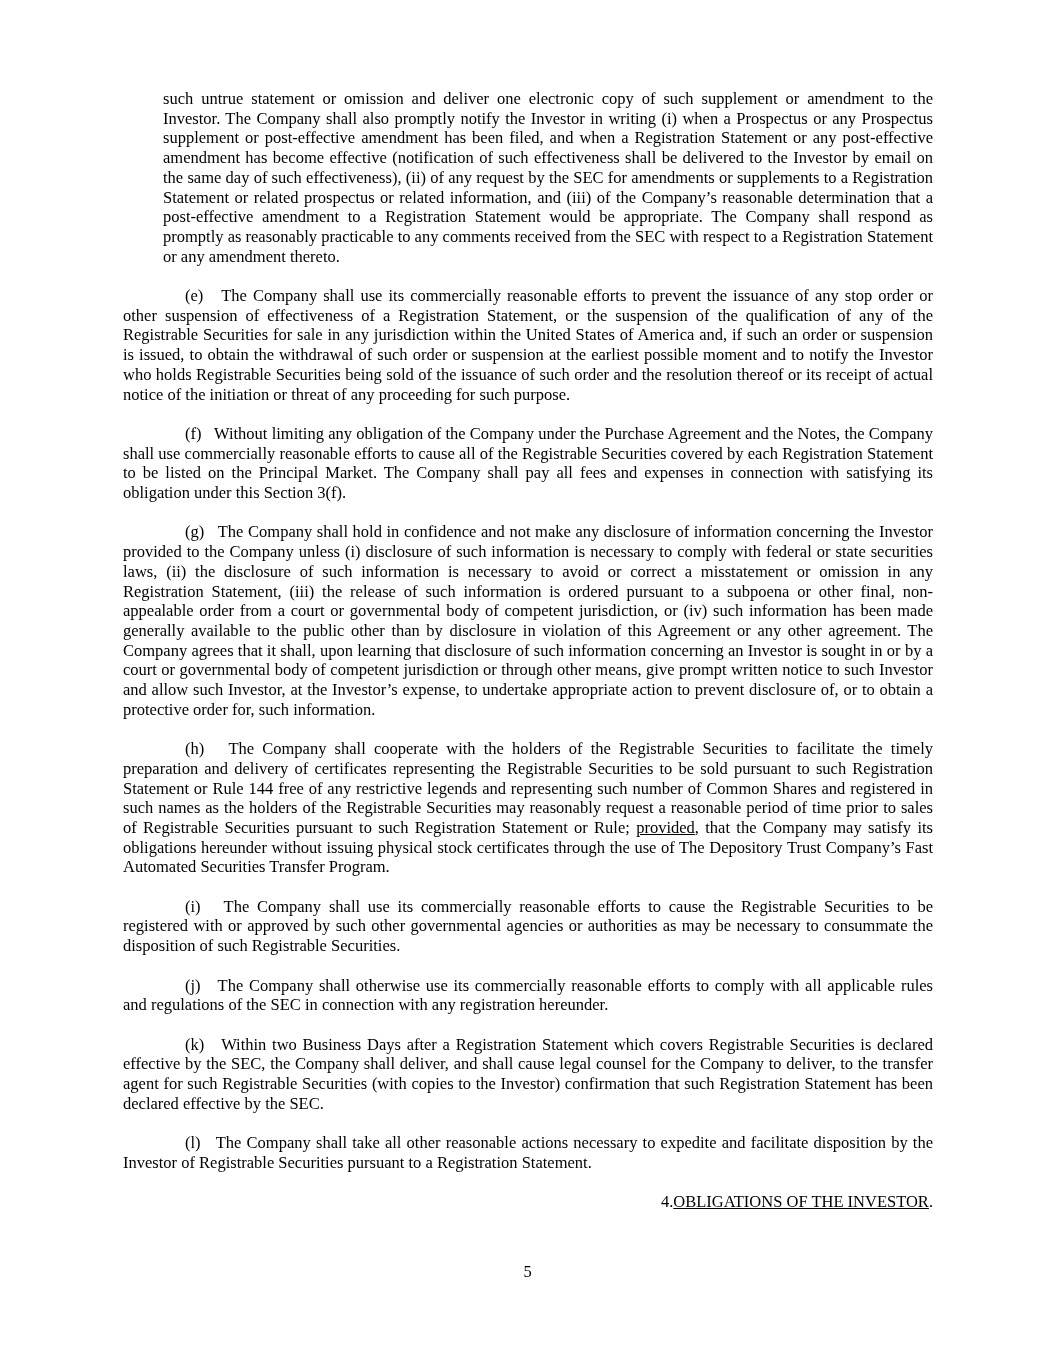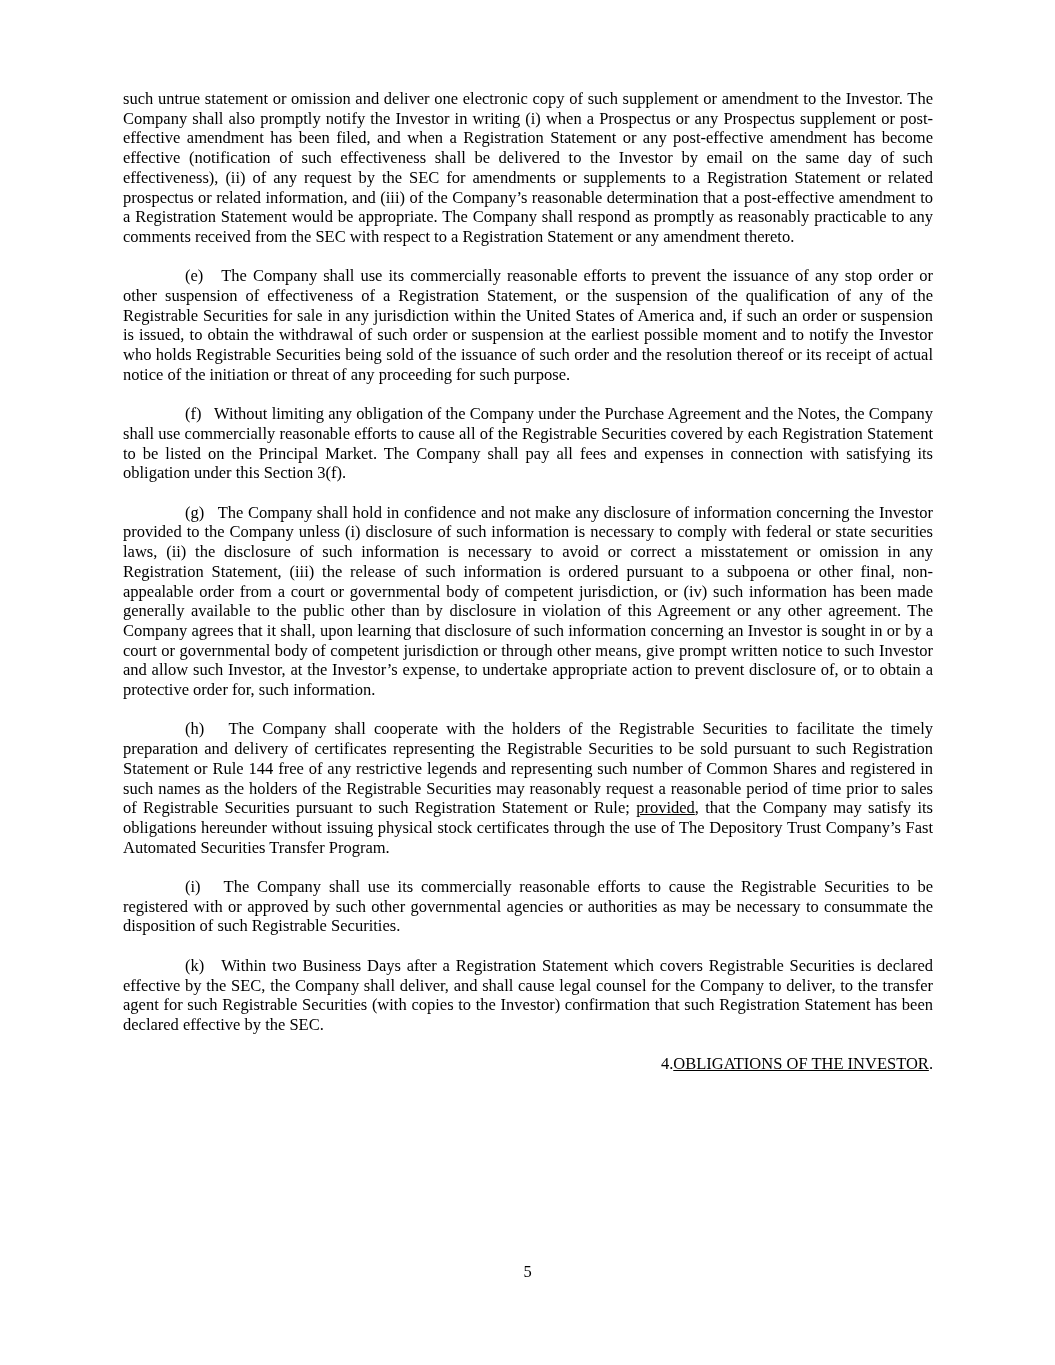--- a/index.html
+++ b/index.html
@@ -24,20 +24,21 @@
     top: 89px;
     width: 810px;
     text-align: justify;
   }
   .content p {
     margin: 19.7px 0 0 0;
     padding: 0;
   }
   .content p.first {
     margin-top: 0;
+    margin-left: 40px;
   }
   .content p.indent {
     text-indent: 62px;
   }
   .u {
     text-decoration: underline;
   }
   p.heading {
     text-align: right;
     text-indent: 0;
@@ -68,22 +69,24 @@
     <p class="indent">(e)&nbsp;&nbsp; The Company shall use its commercially reasonable efforts to prevent the issuance of any stop order or other suspension of effectiveness of a Registration Statement, or the suspension of the qualification of any of the Registrable Securities for sale in any jurisdiction within the United States of America and, if such an order or suspension is issued, to obtain the withdrawal of such order or suspension at the earliest possible moment and to notify the Investor who holds Registrable Securities being sold of the issuance of such order and the resolution thereof or its receipt of actual notice of the initiation or threat of any proceeding for such purpose.</p>
 
     <p class="indent">(f)&nbsp;&nbsp; Without limiting any obligation of the Company under the Purchase Agreement and the Notes, the Company shall use commercially reasonable efforts to cause all of the Registrable Securities covered by each Registration Statement to be listed on the Principal Market. The Company shall pay all fees and expenses in connection with satisfying its obligation under this Section 3(f).</p>
 
     <p class="indent">(g)&nbsp;&nbsp; The Company shall hold in confidence and not make any disclosure of information concerning the Investor provided to the Company unless (i) disclosure of such information is necessary to comply with federal or state securities laws, (ii) the disclosure of such information is necessary to avoid or correct a misstatement or omission in any Registration Statement, (iii) the release of such information is ordered pursuant to a subpoena or other final, non-appealable order from a court or governmental body of competent jurisdiction, or (iv) such information has been made generally available to the public other than by disclosure in violation of this Agreement or any other agreement. The Company agrees that it shall, upon learning that disclosure of such information concerning an Investor is sought in or by a court or governmental body of competent jurisdiction or through other means, give prompt written notice to such Investor and allow such Investor, at the Investor’s expense, to undertake appropriate action to prevent disclosure of, or to obtain a protective order for, such information.</p>
 
     <p class="indent"><span>(h)&nbsp;&nbsp; The Company shall cooperate with the holders of the Registrable Securities to facilitate the timely preparation and delivery of certificates representing the Registrable Securities to be sold pursuant to such Registration Statement or Rule 144 free of any restrictive legends and representing such number of Common Shares and registered in such names as the holders of the Registrable Securities may reasonably request a reasonable period of time prior to sales of Registrable Securities pursuant to such Registration Statement or Rule; </span><span class="u">provided</span><span>, that the Company may satisfy its obligations hereunder without issuing physical stock certificates through the use of The Depository Trust Company’s Fast Automated Securities Transfer Program.</span></p>
 
     <p class="indent">(i)&nbsp;&nbsp; The Company shall use its commercially reasonable efforts to cause the Registrable Securities to be registered with or approved by such other governmental agencies or authorities as may be necessary to consummate the disposition of such Registrable Securities.</p>
 
+    <p class="indent">(j)&nbsp;&nbsp; The Company shall otherwise use its commercially reasonable efforts to comply with all applicable rules and regulations of the SEC in connection with any registration hereunder.</p>
 
     <p class="indent">(k)&nbsp;&nbsp; Within two Business Days after a Registration Statement which covers Registrable Securities is declared effective by the SEC, the Company shall deliver, and shall cause legal counsel for the Company to deliver, to the transfer agent for such Registrable Securities (with copies to the Investor) confirmation that such Registration Statement has been declared effective by the SEC.</p>
 
+    <p class="indent">(l)&nbsp;&nbsp; The Company shall take all other reasonable actions necessary to expedite and facilitate disposition by the Investor of Registrable Securities pursuant to a Registration Statement.</p>
 
     <p class="heading"><span class="num">4.</span><span class="u">OBLIGATIONS OF THE INVESTOR</span><span>.</span></p>
 
   </div>
 
   <div class="pagenum">5</div>
 </div>
 
 </body></html>

